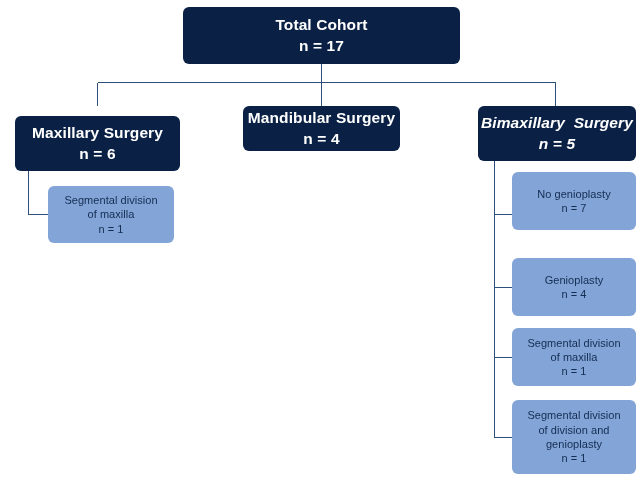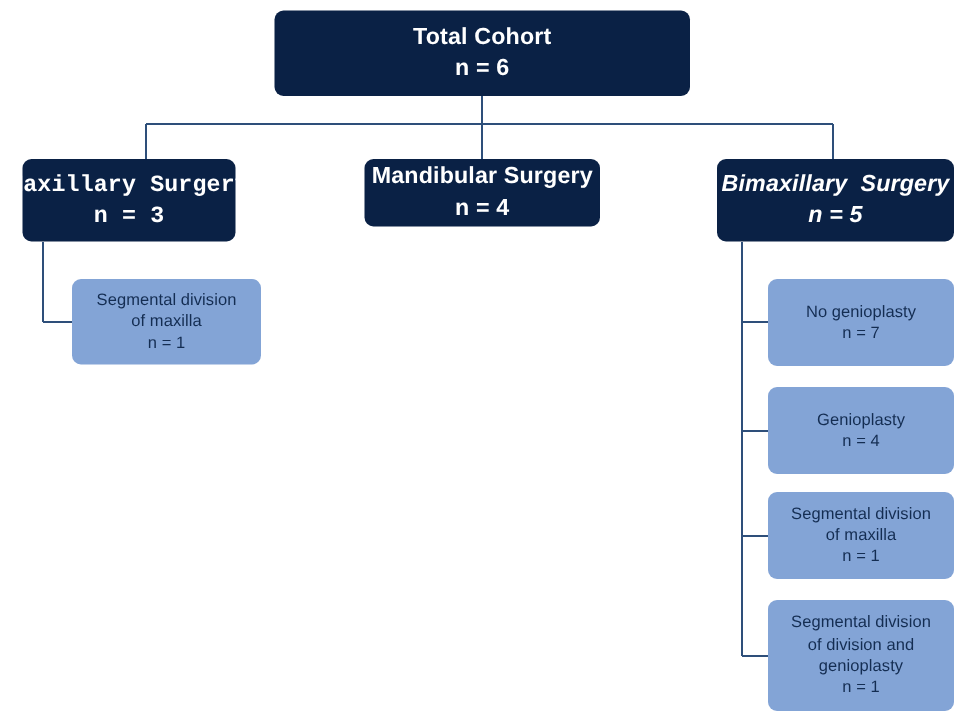--- a/index.html
+++ b/index.html
@@ -81,45 +81,45 @@
       <path d="M494.5 161 L494.5 437.5"></path>
       <path d="M494.5 214.5 L512 214.5"></path>
       <path d="M494.5 287.5 L512 287.5"></path>
       <path d="M494.5 357.5 L512 357.5"></path>
       <path d="M494.5 437.5 L512 437.5"></path>
     </g>
   </svg>
 
   <div class="node primary" style="left:183px; top:7px; width:277px; height:57px;align-items:center;">
     <span class="node-line">Total Cohort</span>
-    <span class="node-line">n = 6</span>
+    <span class="node-line">n = 17</span>
   </div>
 
-  <div class="node primary" style="left:15px; top:106px; width:142px; height:55px;font-family:Liberation Mono, monospace;">
+  <div class="node primary" style="left:15px; top:116px; width:165px; height:55px;">
     <span class="node-line">Maxillary Surgery</span>
-    <span class="node-line">n = 3</span>
+    <span class="node-line">n = 6</span>
   </div>
 
   <div class="node secondary" style="left:48px; top:186px; width:126px; height:57px;">
     <span class="node-line">Segmental division</span>
     <span class="node-line">of maxilla</span>
     <span class="node-line">n = 1</span>
   </div>
 
   <div class="node primary" style="left:243px; top:106px; width:157px; height:45px;">
     <span class="node-line">Mandibular Surgery</span>
     <span class="node-line">n = 4</span>
   </div>
 
   <div class="node primary" style="left:478px; top:106px; width:158px; height:55px;font-style:italic;">
     <span class="node-line">Bimaxillary  Surgery</span>
     <span class="node-line">n = 5</span>
   </div>
 
-  <div class="node secondary" style="left:512px; top:186px; width:124px; height:58px;">
+  <div class="node secondary" style="left:512px; top:172px; width:124px; height:58px;">
     <span class="node-line">No genioplasty</span>
     <span class="node-line">n = 7</span>
   </div>
 
   <div class="node secondary" style="left:512px; top:258px; width:124px; height:58px;">
     <span class="node-line">Genioplasty</span>
     <span class="node-line">n = 4</span>
   </div>
 
   <div class="node secondary" style="left:512px; top:328px; width:124px; height:58px;">

